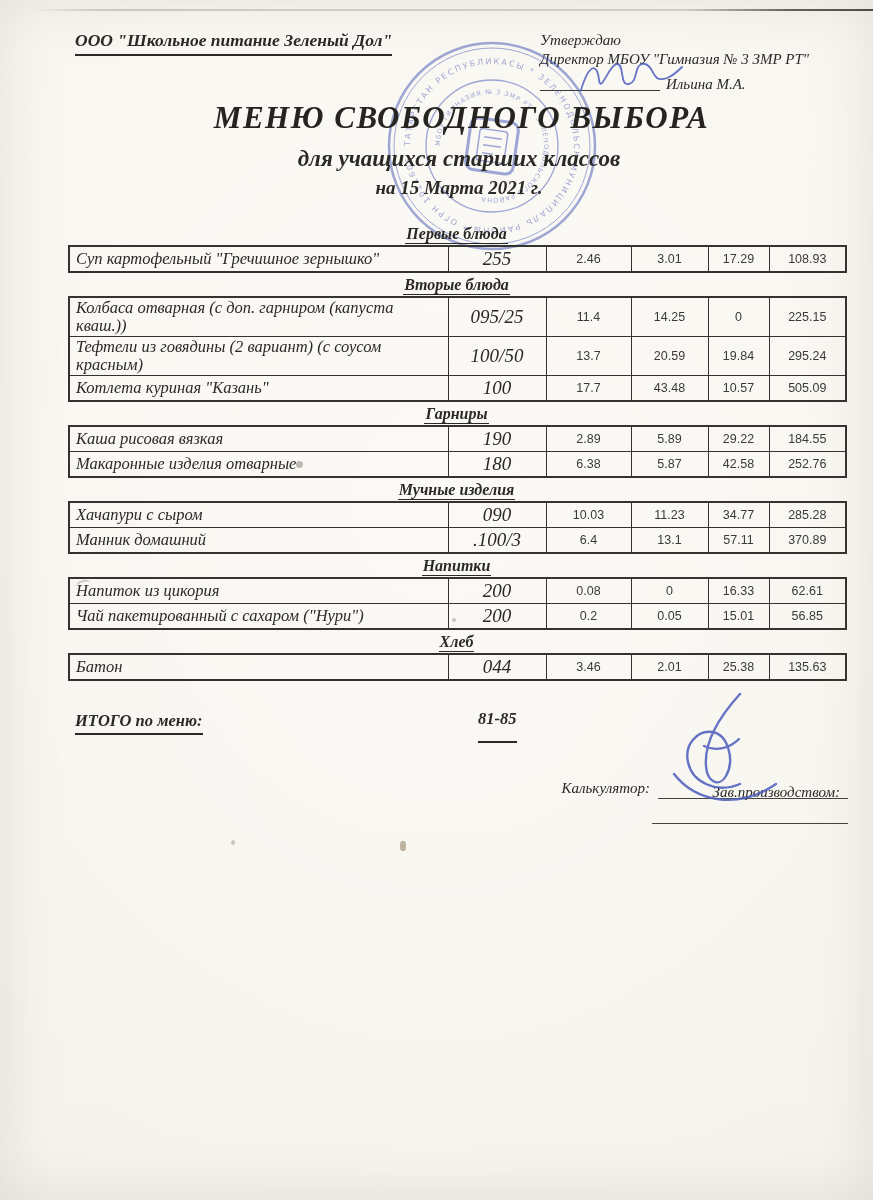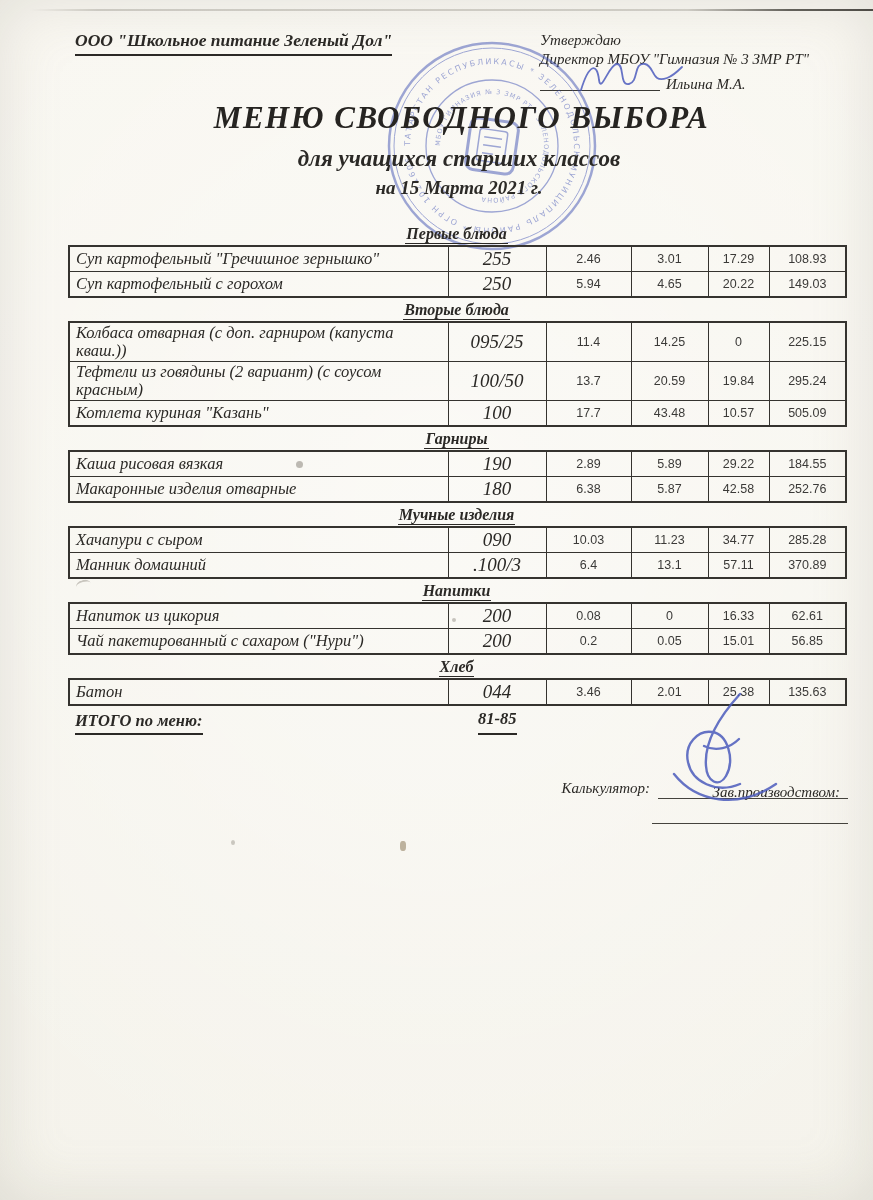--- a/index.html
+++ b/index.html
@@ -40,21 +40,21 @@
     font-size:16px;font-weight:bold;font-style:italic;font-family:Liberation Serif, serif;}
   .section-title span{border-bottom:1.6px solid #2b2926;padding:0 1px 1px 1px;}
   .menu-table{border:2.2px solid #35332f;}
   .menu-table td{border:1.4px solid #35332f;vertical-align:middle;height:20px;padding:1px 3px;}
   td.c-name{font-style:italic;font-size:16.5px;line-height:18px;padding-left:6px;text-align:left;}
   td.c-out{font-style:italic;font-size:19px;text-align:center;}
   td.c-num{font-family:"Liberation Sans", sans-serif;font-size:12.5px;text-align:center;color:#3b3a38;}
   .totals-label{position:absolute;left:75px;top:711px;font-size:16.5px;font-weight:bold;font-style:italic;
     border-bottom:2px solid #2b2926;padding-bottom:2px;}
   .totals-value{position:absolute;left:478px;top:709px;font-size:16.5px;font-weight:bold;font-style:italic;
-    border-bottom:2px solid #2b2926;padding-bottom:4px;}
+    border-bottom:2px solid #2b2926;padding-bottom:12px;}
   .sig-row{position:absolute;left:420px;width:428px;display:flex;align-items:flex-end;}
   .sig-row-1{top:784px;flex-direction:column;}
   .sig-row-2{top:778px;}
   .sig-label{flex:1;text-align:right;font-style:italic;font-size:15px;padding-right:8px;padding-bottom:2px;}
   .sig-line{height:20px;border-bottom:1.6px solid #45433d;}
   .sig-row-1 .sig-line{width:196px;}
   .sig-row-2 .sig-line{width:190px;}
   .sig-big{position:absolute;left:618px;top:688px;overflow:visible;}
   .speck{position:absolute;}
   .speck-1{left:296px;top:461px;width:7px;height:7px;border-radius:50%;background:#8a857c;opacity:.55;}
@@ -121,28 +121,20 @@
           </colgroup>
           <tbody>
             <tr>
               <td class="c-name">Суп картофельный "Гречишное зернышко"</td>
               <td class="c-out">255</td>
               <td class="c-num">2.46</td>
               <td class="c-num">3.01</td>
               <td class="c-num">17.29</td>
               <td class="c-num">108.93</td>
             </tr>
-            <tr>
-              <td class="c-name">Суп картофельный с горохом</td>
-              <td class="c-out">250</td>
-              <td class="c-num">5.94</td>
-              <td class="c-num">4.65</td>
-              <td class="c-num">20.22</td>
-              <td class="c-num">149.03</td>
-            </tr>
           </tbody>
         </table>
         <div class="section-title"><span>Вторые блюда</span></div>
         <table class="menu-table">
           <colgroup>
             <col style="width:379px">
             <col style="width:98px">
             <col style="width:85px">
             <col style="width:77px">
             <col style="width:61px">

